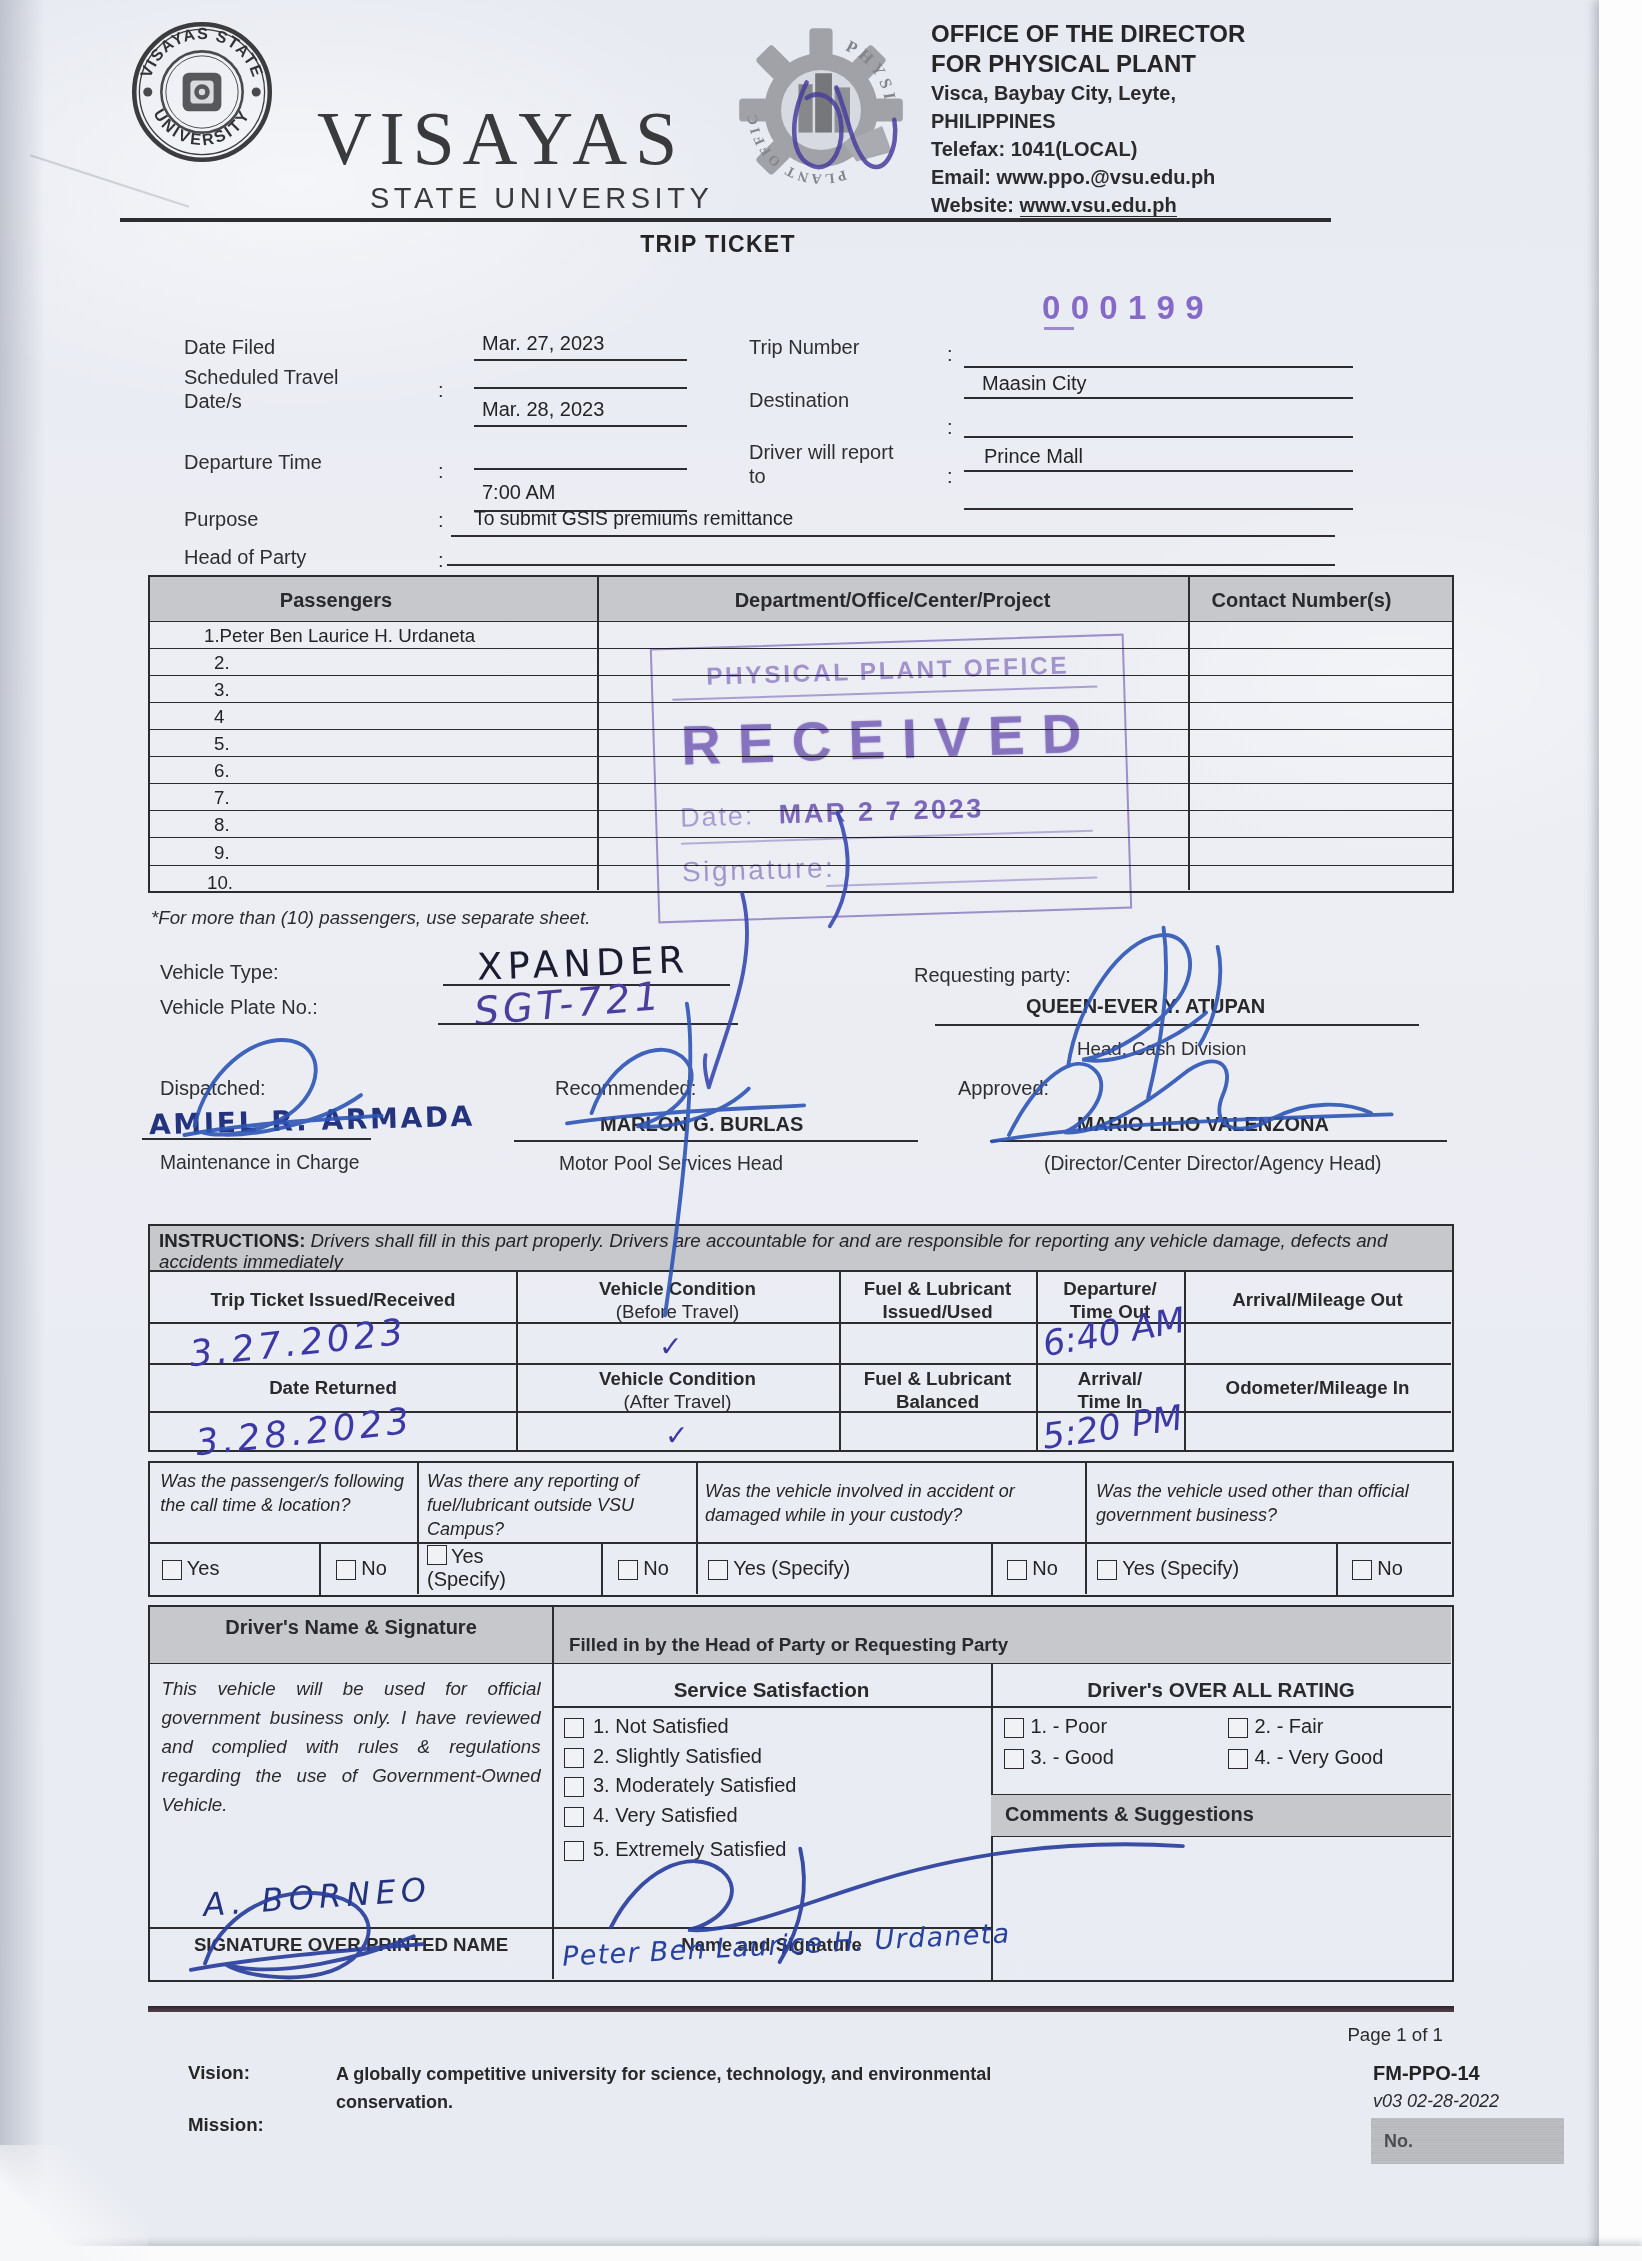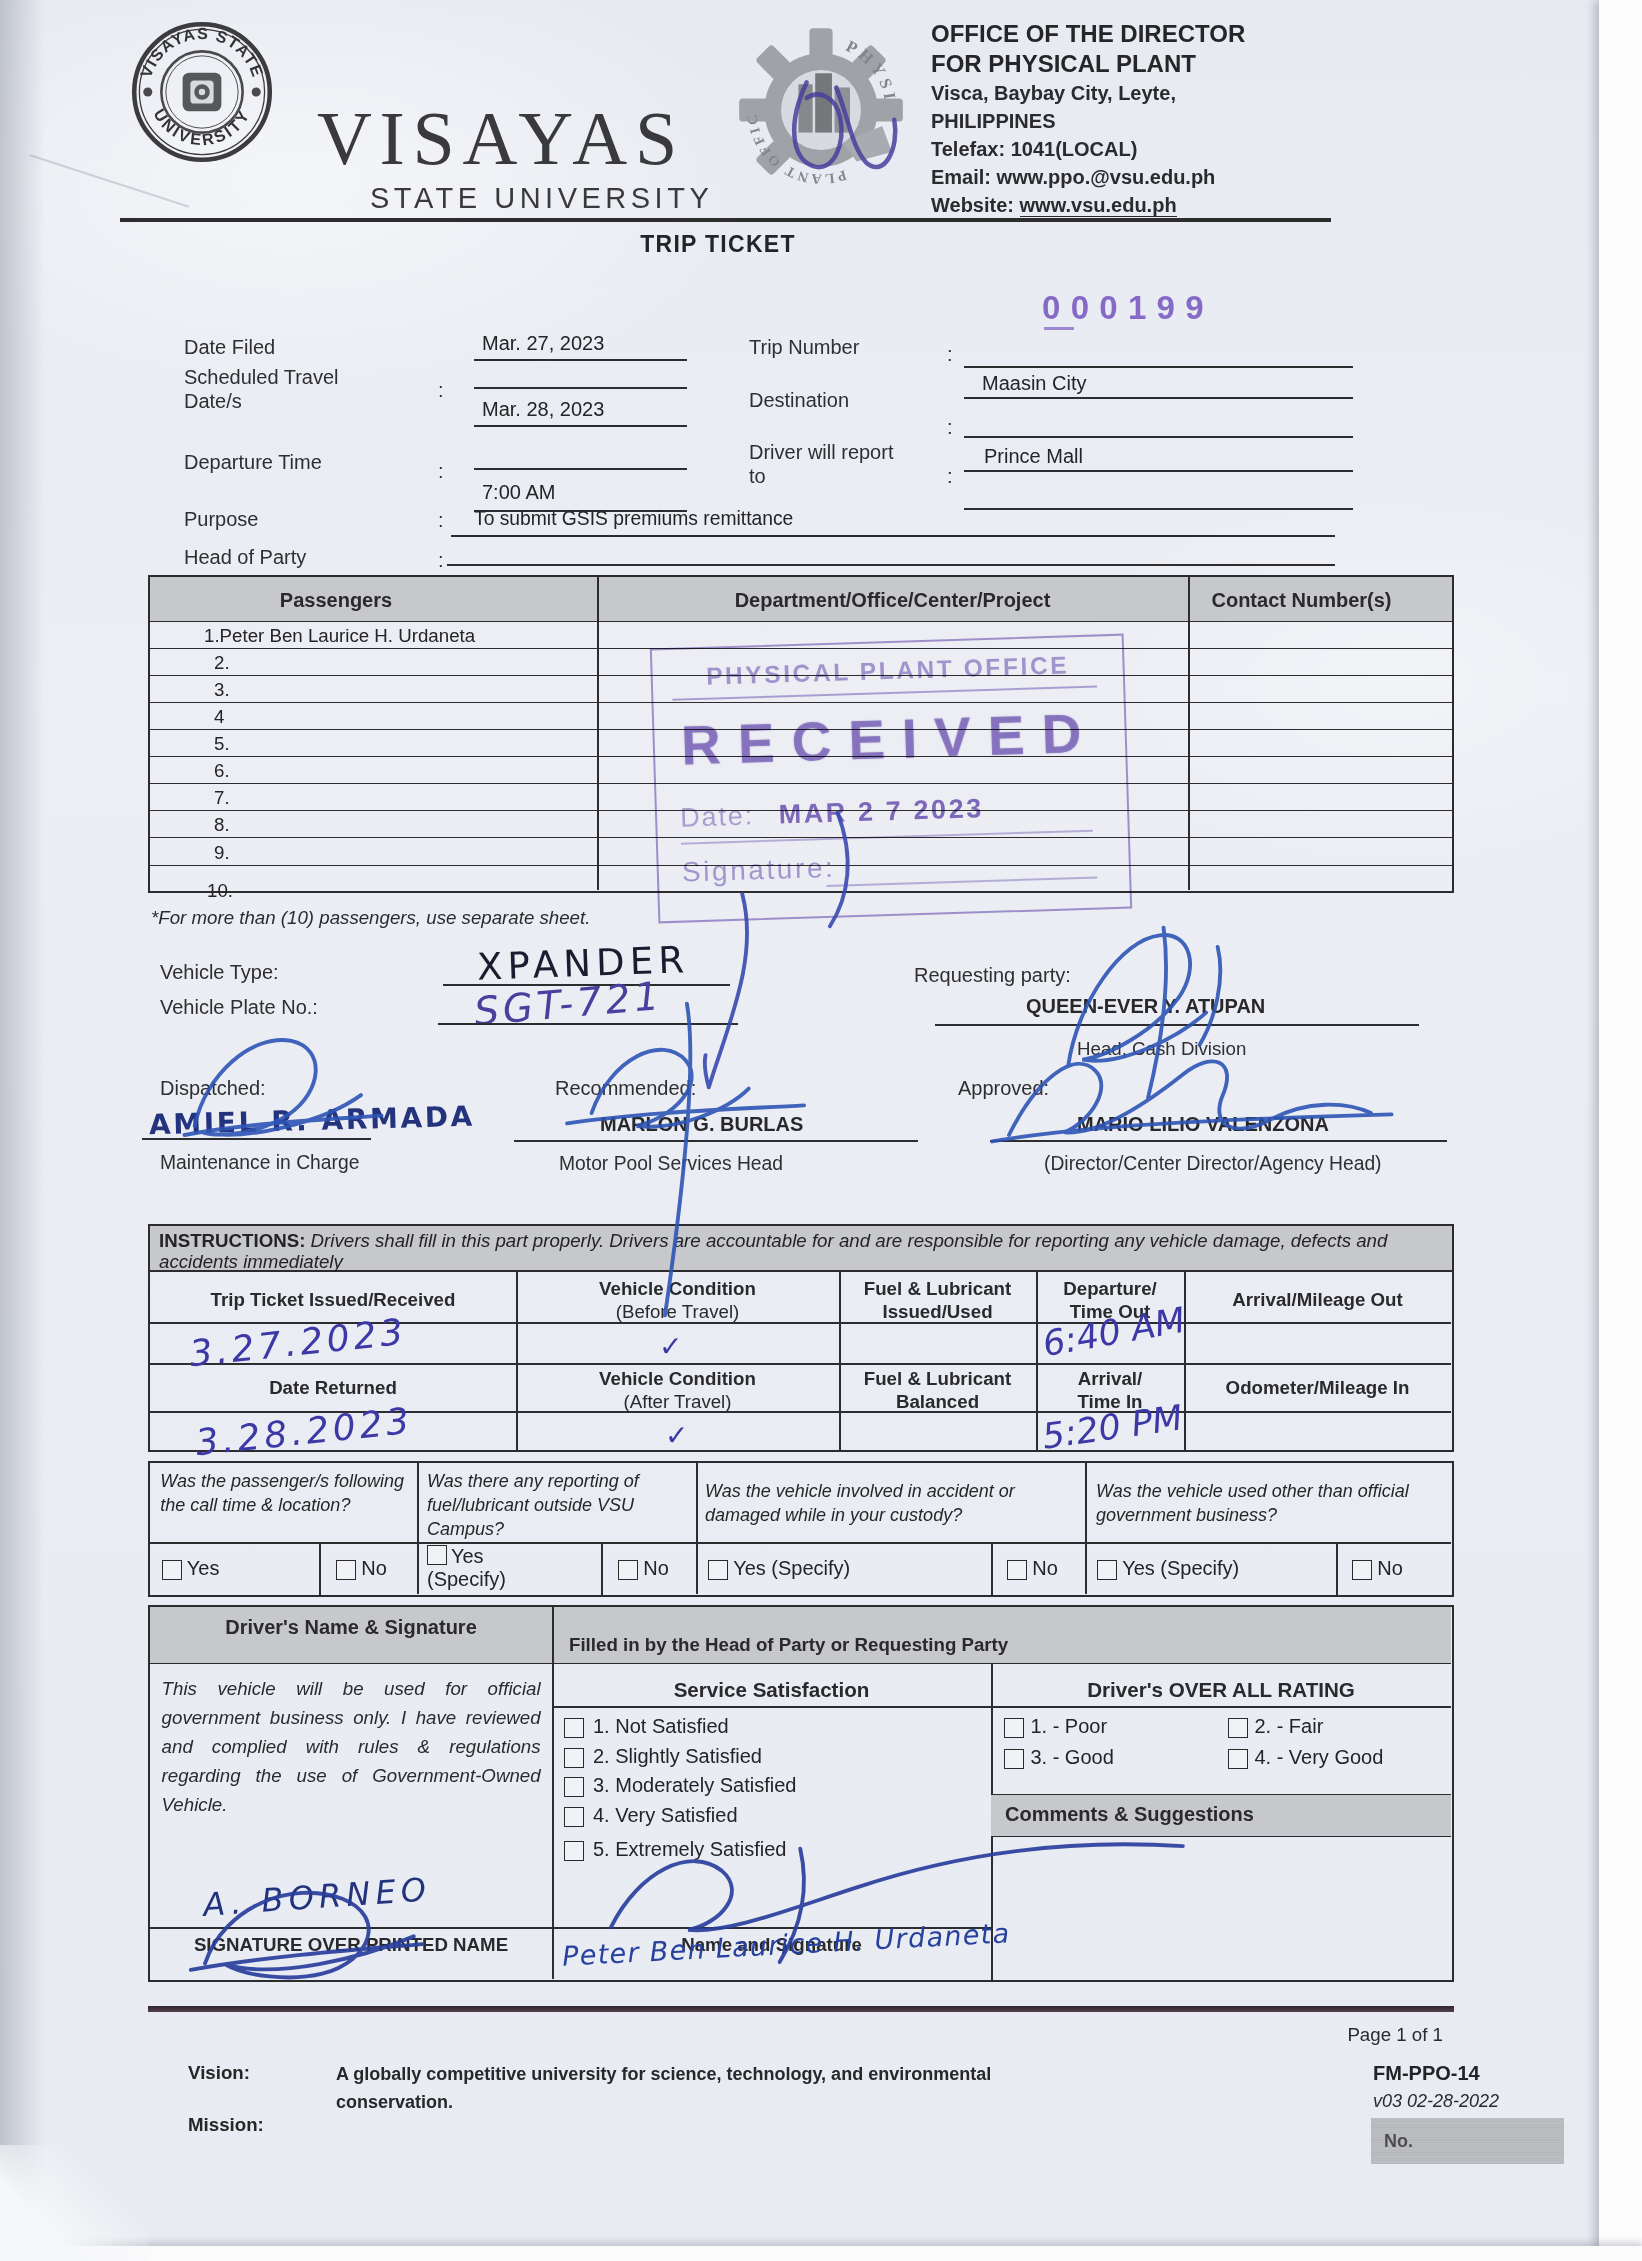--- a/index.html
+++ b/index.html
@@ -180,21 +180,21 @@
     <div class="abs" style="left:0;top:207px;width:100%;height:27px;border-bottom:1.9px solid #2c2c2e;box-sizing:border-box;">
         <span class="val" style="position:absolute;left:64px;top:2.6px;font-size:18.7px;">7.</span>
       </div>
     <div class="abs" style="left:0;top:234px;width:100%;height:27px;border-bottom:1.9px solid #2c2c2e;box-sizing:border-box;">
         <span class="val" style="position:absolute;left:64px;top:2.6px;font-size:18.7px;">8.</span>
       </div>
     <div class="abs" style="left:0;top:262px;width:100%;height:27px;border-bottom:1.9px solid #2c2c2e;box-sizing:border-box;">
         <span class="val" style="position:absolute;left:64px;top:2.6px;font-size:18.7px;">9.</span>
       </div>
     <div class="abs" style="left:0;top:289px;width:100%;height:24.5px;box-sizing:border-box;">
-        <span class="val" style="position:absolute;left:57px;top:14px;font-size:18.7px;">10.</span>
+        <span class="val" style="position:absolute;left:57px;top:6px;font-size:18.7px;">10.</span>
       </div>
   </div>
   <div class="abs i" style="left:151px;top:907px;font-size:18.7px;color:#2c2c2e;">*For more than (10) passengers, use separate sheet.</div>
 
   <div class="abs" style="left:654px;top:641px;width:470px;height:271px;border:2.6px solid rgba(126,99,189,.65);transform:rotate(-1.8deg);color:#7e63bd;mix-blend-mode:multiply;">
     <div class="abs stamp-t b" style="left:0;top:14px;width:100%;text-align:center;font-size:24.5px;opacity:.62;">PHYSICAL PLANT OFFICE</div>
     <div class="abs" style="left:19.3px;top:49px;width:425px;height:1.9px;background:rgba(126,99,189,.55);"></div>
     <div class="abs stamp-t b" style="left:0;top:64px;width:100%;text-align:center;font-size:55px;letter-spacing:17px;color:rgba(126,99,189,.5);text-shadow:0 0 1.3px rgba(126,99,189,.7);">RECEIVED</div>
     <div class="abs" style="left:23px;top:153px;font-size:27px;">
       <span style="opacity:.55;letter-spacing:1.9px;">Date:</span>

